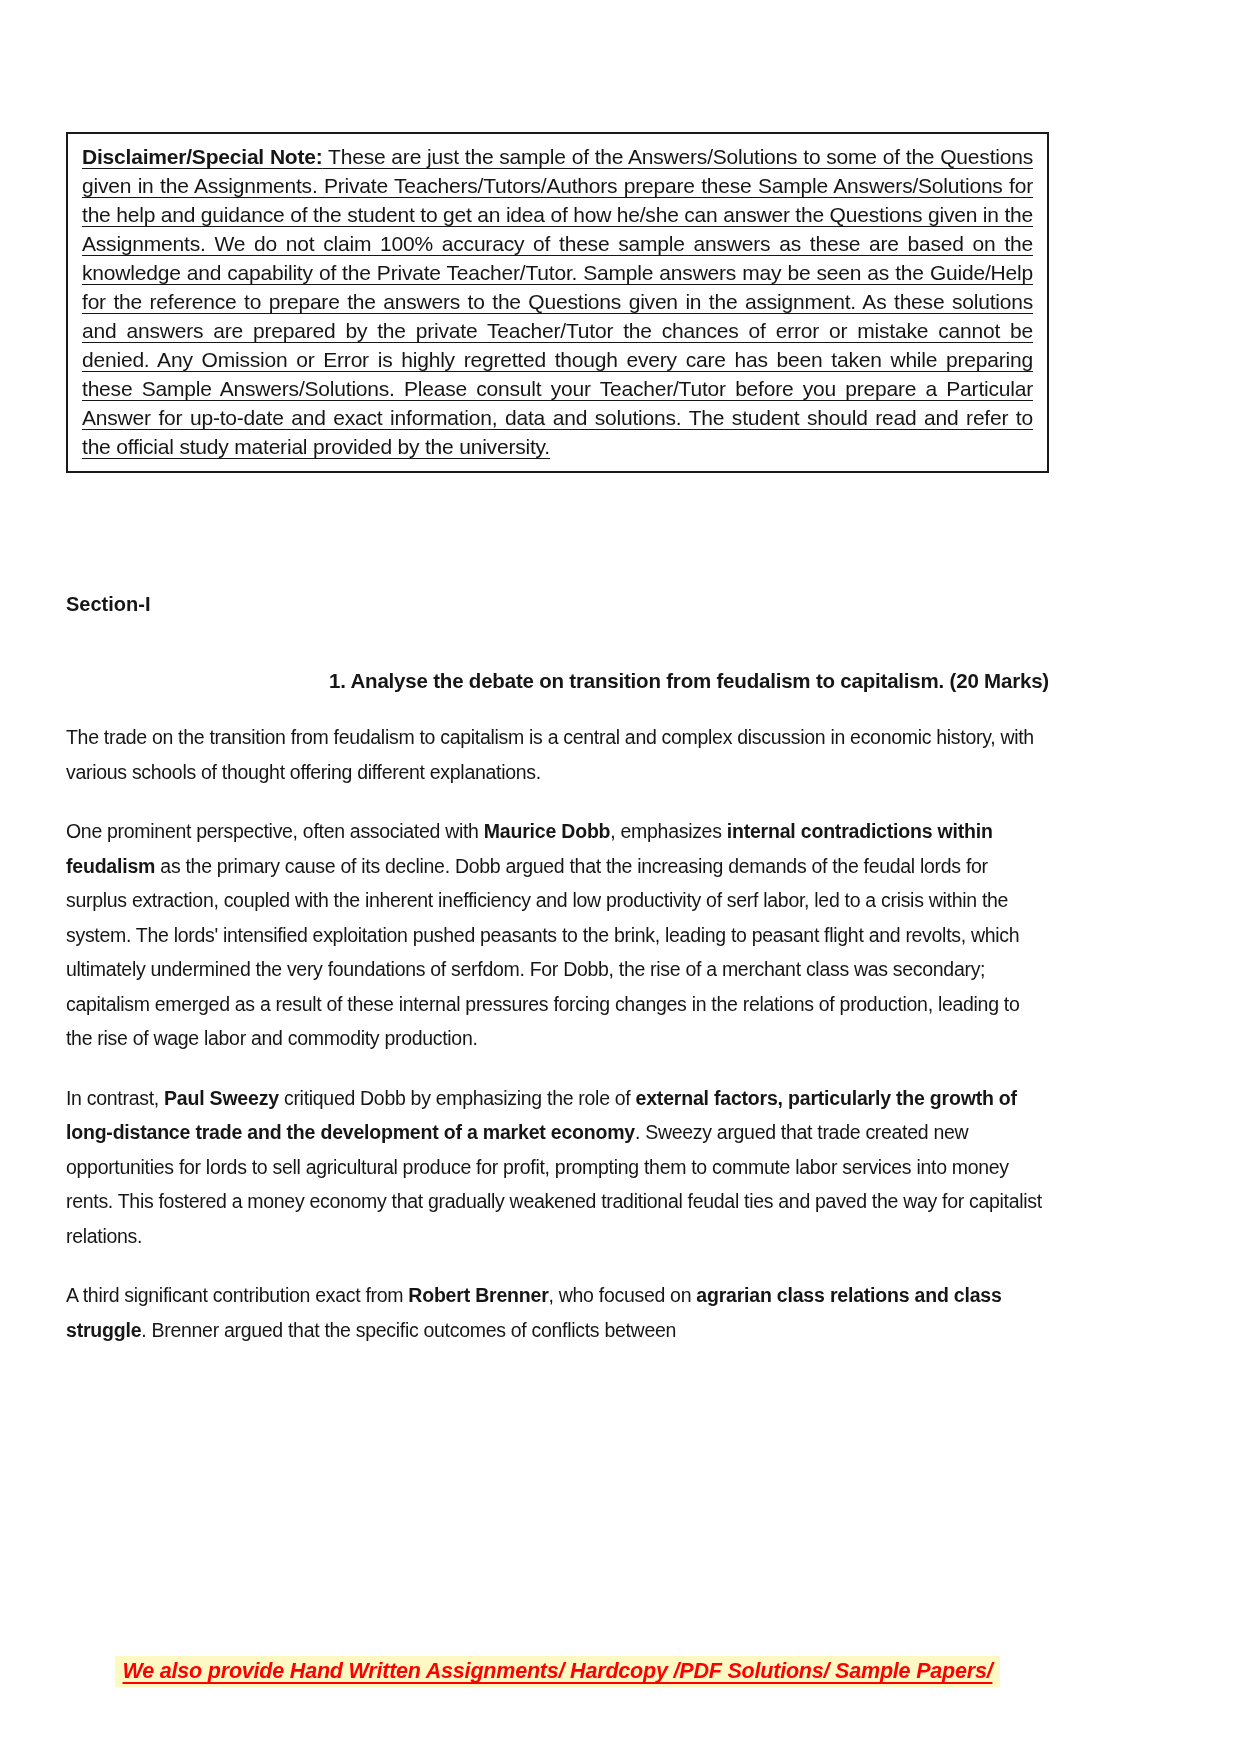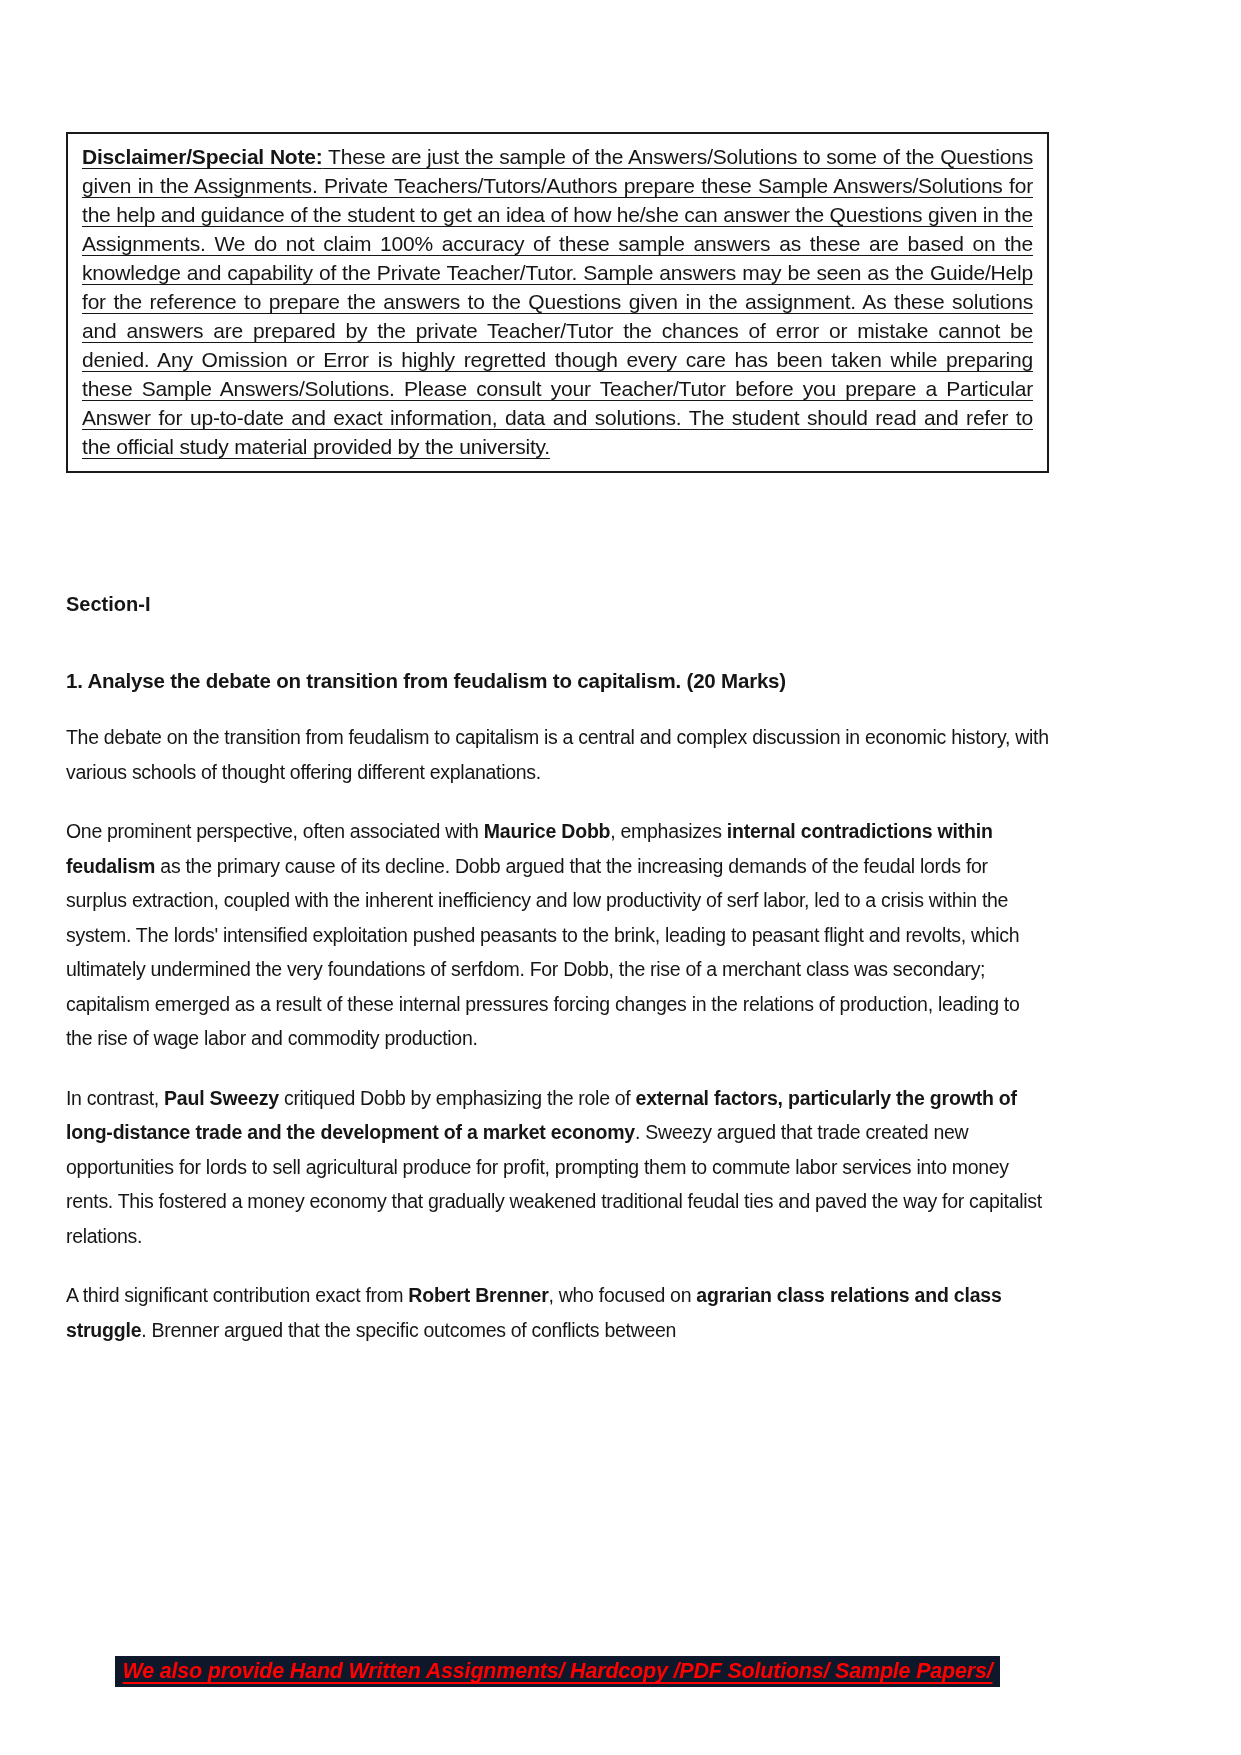--- a/index.html
+++ b/index.html
@@ -44,20 +44,21 @@
     font-weight: bold;
     font-size: 20px;
     line-height: 27px;
   }
   .question-title {
     margin-top: 49px;
     font-weight: bold;
     font-size: 20.5px;
     line-height: 28px;
     letter-spacing: -0.2px;
+    text-align: right;
   }
   .body-para {
     margin: 0;
     margin-top: 25px;
     font-size: 19.5px;
     line-height: 34.5px;
     letter-spacing: -0.3px;
     text-align: left;
   }
   .body-para strong {
@@ -69,21 +70,21 @@
     top: 1650px;
     width: 983px;
     text-align: center;
     font-size: 21.5px;
     font-weight: bold;
     font-style: italic;
     line-height: 42px;
     letter-spacing: -0.2px;
   }
   .footer-note .hl {
-    background: #0f172a;
+    background: #fef9c3;
     color: #ff0000;
     padding: 3px 8px 4px 8px;
     text-decoration: underline;
     text-underline-offset: 4px;
     text-decoration-thickness: 2px;
   }
 </style>
 </head>
 <body>
 
@@ -91,21 +92,21 @@
   <div class="content">
 
     <div class="disclaimer-box">
       <span class="u disclaimer-label">Disclaimer/Special Note:</span><span class="u"> These are just the sample of the Answers/Solutions to some of the Questions given in the Assignments. Private Teachers/Tutors/Authors prepare these Sample Answers/Solutions for the help and guidance of the student to get an idea of how he/she can answer the Questions given in the Assignments. We do not claim 100% accuracy of these sample answers as these are based on the knowledge and capability of the Private Teacher/Tutor. Sample answers may be seen as the Guide/Help for the reference to prepare the answers to the Questions given in the assignment. As these solutions and answers are prepared by the private Teacher/Tutor the chances of error or mistake cannot be denied. Any Omission or Error is highly regretted though every care has been taken while preparing these Sample Answers/Solutions. Please consult your Teacher/Tutor before you prepare a Particular Answer for up-to-date and exact information, data and solutions. The student should read and refer to the official study material provided by the university.</span>
     </div>
 
     <div class="section-title">Section-I</div>
 
     <div class="question-title">1. Analyse the debate on transition from feudalism to capitalism. (20 Marks)</div>
 
-    <p class="body-para"><span>The debate on the transition from feudalism to capitalism is a central and complex discussion in economic history, with various schools of thought offering different explanations.</span></p>
+    <p class="body-para"><span>The trade on the transition from feudalism to capitalism is a central and complex discussion in economic history, with various schools of thought offering different explanations.</span></p>
 
     <p class="body-para"><span>One prominent perspective, often associated with </span><strong>Maurice Dobb</strong><span>, emphasizes </span><strong>internal contradictions within feudalism</strong><span> as the primary cause of its decline. Dobb argued that the increasing demands of the feudal lords for surplus extraction, coupled with the inherent inefficiency and low productivity of serf labor, led to a crisis within the system. The lords' intensified exploitation pushed peasants to the brink, leading to peasant flight and revolts, which ultimately undermined the very foundations of serfdom. For Dobb, the rise of a merchant class was secondary; capitalism emerged as a result of these internal pressures forcing changes in the relations of production, leading to the rise of wage labor and commodity production.</span></p>
 
     <p class="body-para"><span>In contrast, </span><strong>Paul Sweezy</strong><span> critiqued Dobb by emphasizing the role of </span><strong>external factors, particularly the growth of long-distance trade and the development of a market economy</strong><span>. Sweezy argued that trade created new opportunities for lords to sell agricultural produce for profit, prompting them to commute labor services into money rents. This fostered a money economy that gradually weakened traditional feudal ties and paved the way for capitalist relations.</span></p>
 
     <p class="body-para"><span>A third significant contribution exact from </span><strong>Robert Brenner</strong><span>, who focused on </span><strong>agrarian class relations and class struggle</strong><span>. Brenner argued that the specific outcomes of conflicts between</span></p>
 
   </div>
 
   <div class="footer-note">

